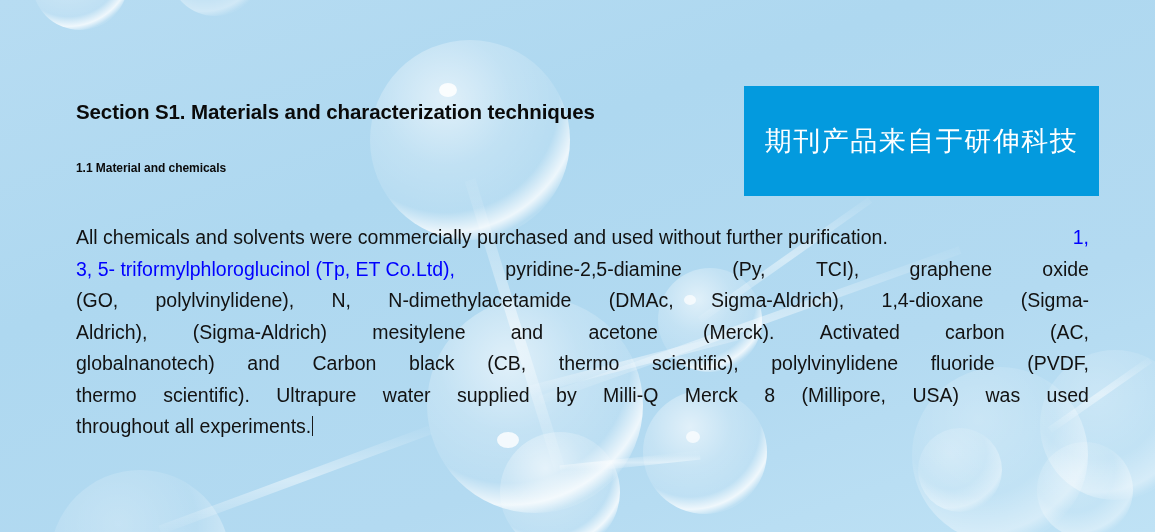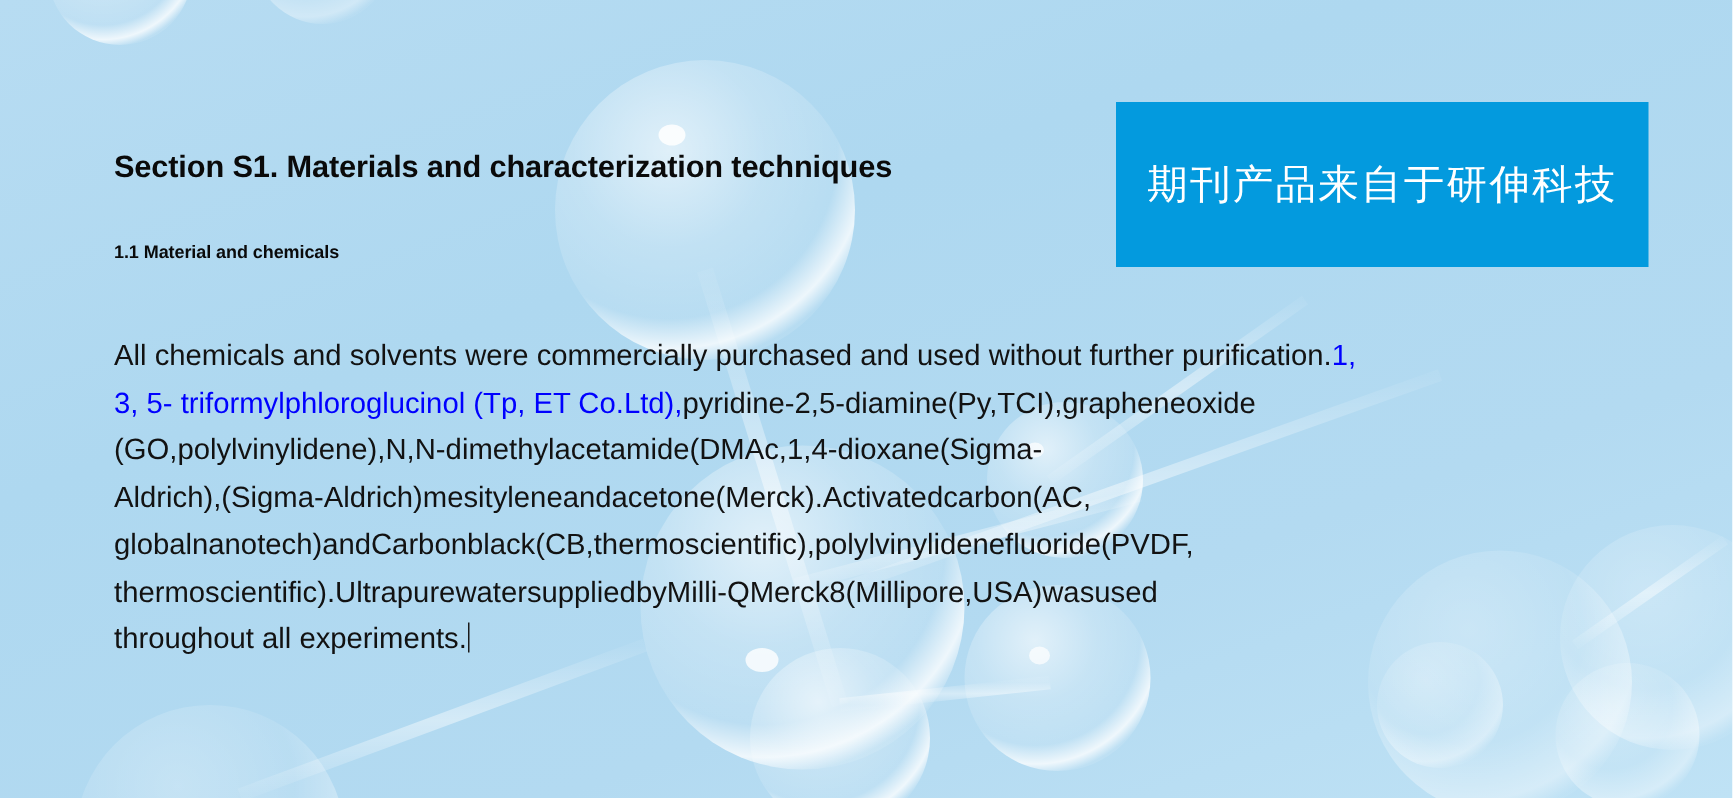--- a/index.html
+++ b/index.html
@@ -56,21 +56,21 @@
     font-weight: bold;
     color: #0a0a0a;
     letter-spacing: -0.05px;
     white-space: nowrap;
   }
 
   
   .banner {
     position: absolute;
     left: 744px;
-    top: 68px;
+    top: 86px;
     width: 355px;
     height: 110px;
     background: #039ade;
     display: flex;
     align-items: center;
     justify-content: center;
   }
   .banner-text {
     color: #ffffff;
     font-size: 27px;
@@ -89,21 +89,21 @@
     font-size: 19.5px;
     line-height: 31.5px;
     color: #121212;
   }
   .para .ln {
     display: block;
     white-space: nowrap;
   }
   .para .lnj {
     display: flex;
-    justify-content: flex-start;
+    justify-content: space-between;
     white-space: nowrap;
   }
   .para .lnj > span { display: inline-block; }
   .blue { color: #0000ff; }
   .caret {
     display: inline-block;
     width: 1px;
     height: 20px;
     background: #1a1a1a;
     vertical-align: -3px;
@@ -193,20 +193,21 @@
         <span>graphene</span>
         <span>oxide</span>
       </div>
 
       <div class="lnj">
         <span>(GO,</span>
         <span>polylvinylidene),</span>
         <span>N,</span>
         <span>N-dimethylacetamide</span>
         <span>(DMAc,</span>
+        <span>Sigma-Aldrich),</span>
         <span>1,4-dioxane</span>
         <span>(Sigma-</span>
       </div>
 
       <div class="lnj">
         <span>Aldrich),</span>
         <span>(Sigma-Aldrich)</span>
         <span>mesitylene</span>
         <span>and</span>
         <span>acetone</span>

